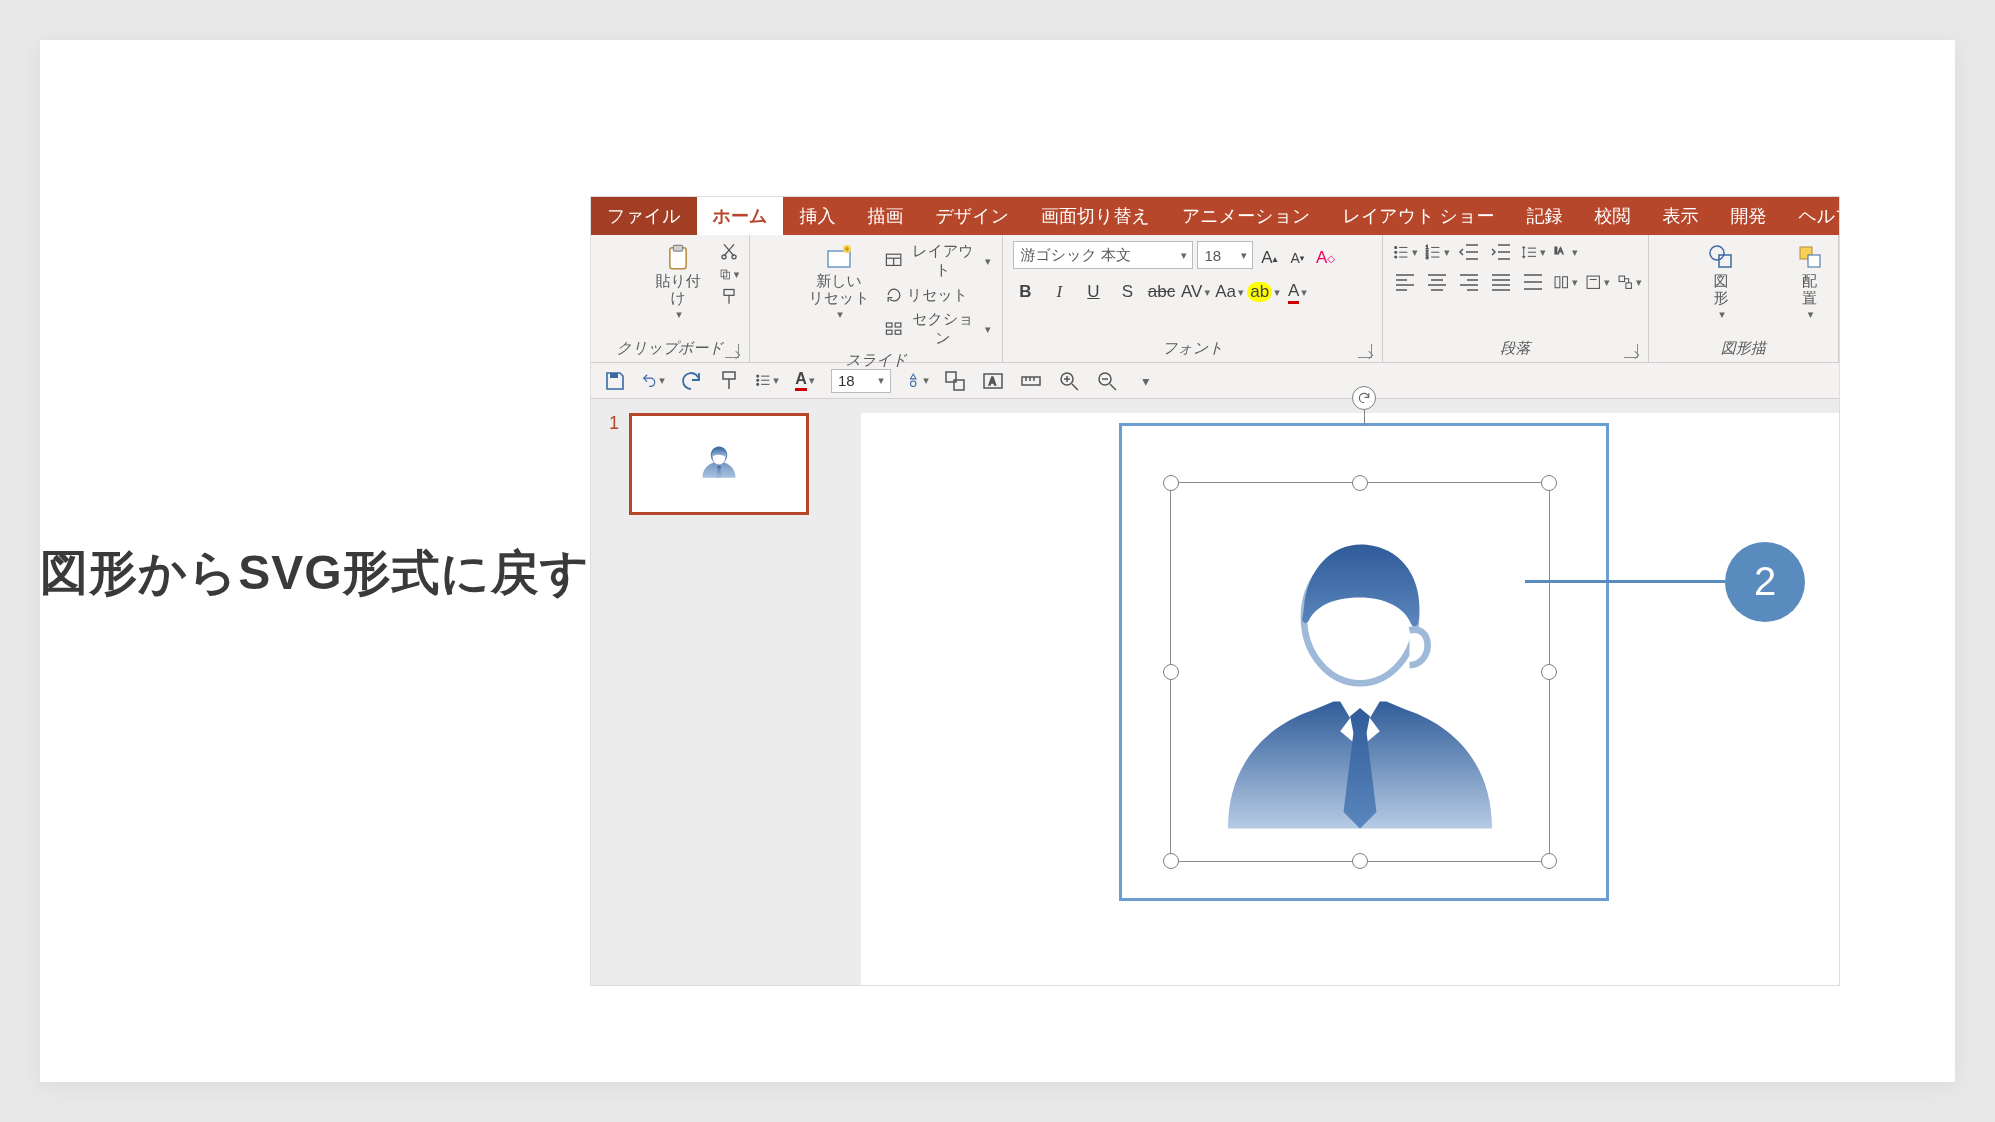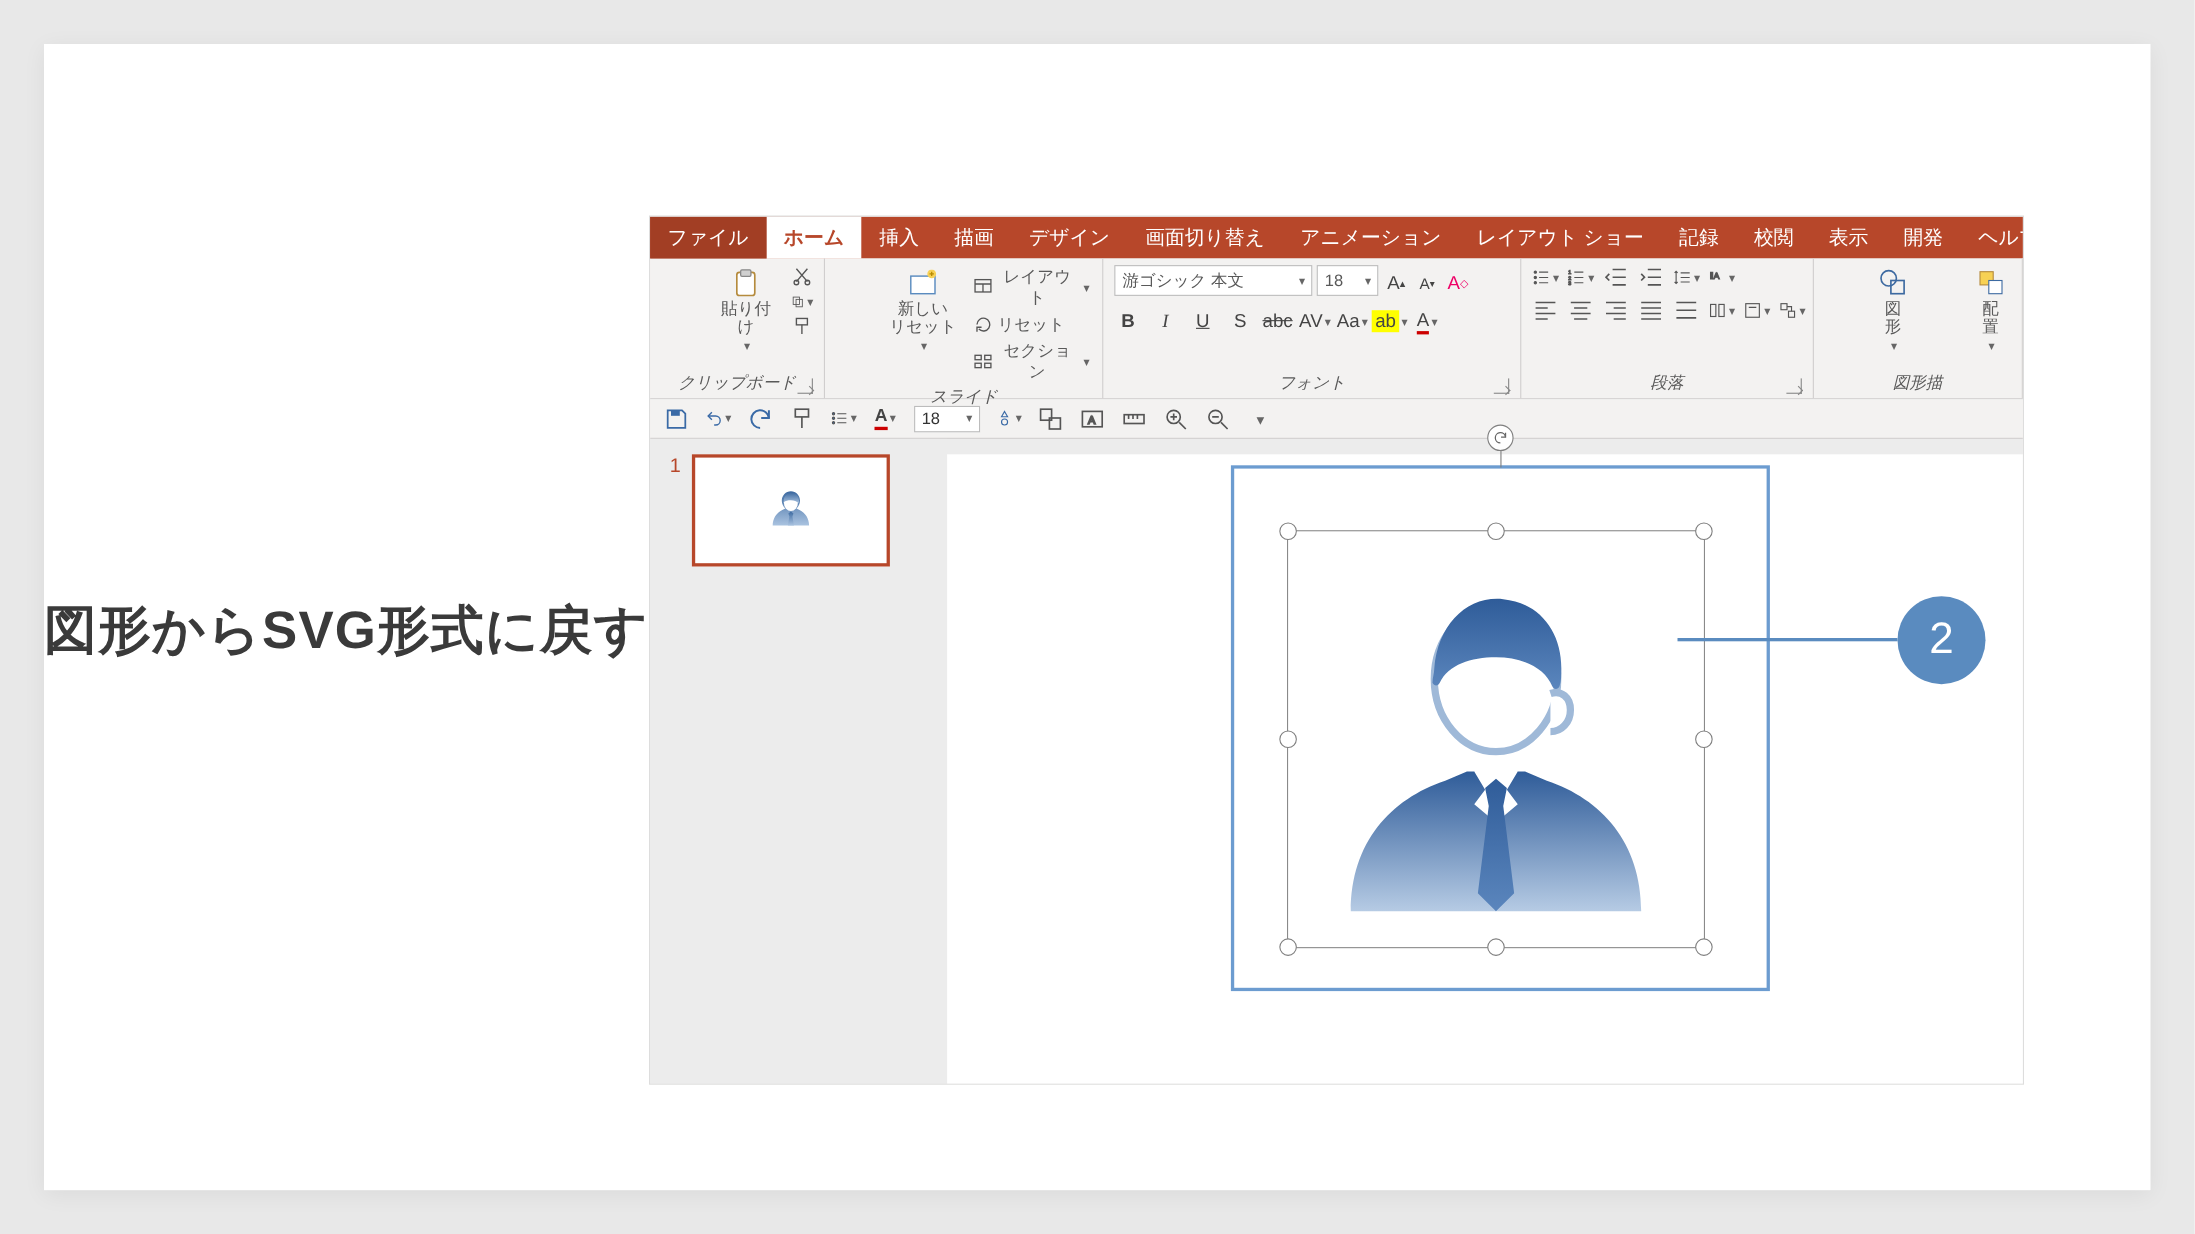--- a/index.html
+++ b/index.html
@@ -237,21 +237,21 @@
             </div>
             <div class="font-toolbar">
               <span class="fbtn" style="font-weight:700">B</span>
               <span class="fbtn" style="font-style:italic;font-family:serif">I</span>
               <span class="fbtn" style="text-decoration:underline">U</span>
               <span class="fbtn">S</span>
               <span class="fbtn" style="text-decoration:line-through">abc</span>
               <span class="fbtn">AV<span class="dd">▾</span></span>
               <span class="fbtn">Aa<span class="dd">▾</span></span>
               <span class="fbtn">
-                  <span style="background:#ffff00;padding:0 3px;">ab</span>
+                  <span style="background:#ffff00;padding:0 3px;border-radius:10px;">ab</span>
                   <span class="dd">▾</span>
                 </span>
               <span class="fbtn">
                   <span style="border-bottom:3px solid #c00;">A</span>
                   <span class="dd">▾</span>
                 </span>
             </div>
           </div>
           <div class="group-label"><span>フォント</span><span class="launcher"></span></div>
         </div>

